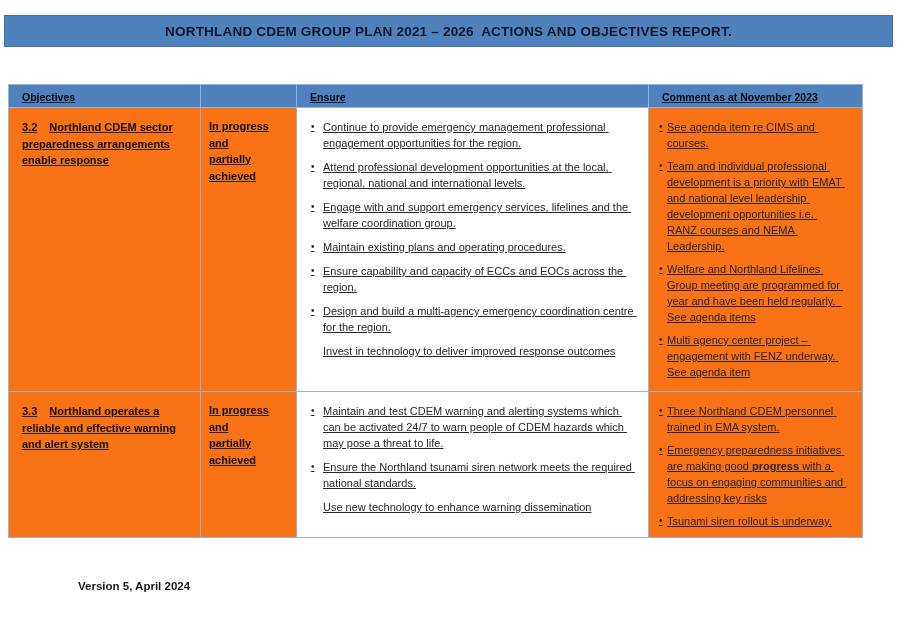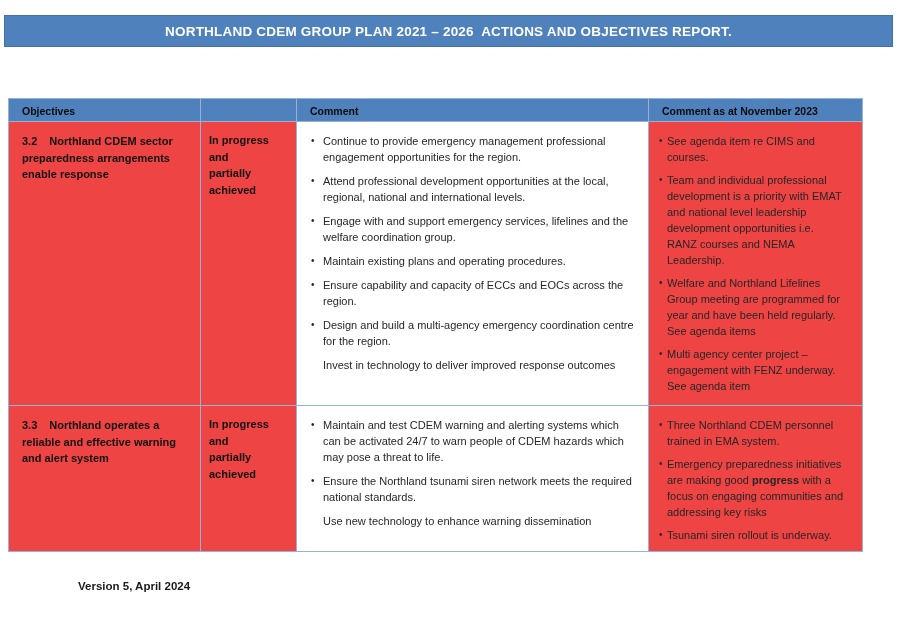--- a/index.html
+++ b/index.html
@@ -9,41 +9,41 @@
     font-family: "Liberation Sans", "DejaVu Sans", sans-serif;
     color: #262626;
   }
   .banner {
     position: absolute; left: 4px; top: 15px; width: 889px; height: 32px;
     background: #4F81BD; border: 1px solid #44719f;
     display: flex; align-items: center; justify-content: center;
   }
   .banner-title {
     font-size: 13.5px; font-weight: 600; letter-spacing: 0.2px;
-    color: #ffffff; white-space: pre;
+    color: #0f172a; white-space: pre;
   }
   table.report {
-    position: absolute; left: 8px; top: 98px; width: 854px;
-    border-collapse: collapse; table-layout: fixed;
+    position: absolute; left: 8px; top: 84px; width: 854px;
+    border-collapse: collapse; table-layout: fixed; text-decoration: underline;
   }
   table.report col.c1 { width: 192px; }
   table.report col.c2 { width: 96px; }
   table.report col.c3 { width: 352px; }
   table.report col.c4 { width: 214px; }
   table.report th, table.report td {
     border: 1px solid #95B3D7; vertical-align: top; overflow: hidden;
   }
   table.report th {
     background: #4F81BD; height: 23px; text-align: left;
     font-size: 10.5px; font-weight: 700; color: #0b0b0b;
     padding: 4px 4px 2px 13px; vertical-align: middle;
   }
   th.h-actions { padding-left: 14px; }
   th.h-comments { padding-left: 10px; }
-  td.shaded { background: #ef4444; }
+  td.shaded { background: #f97316; }
   td.white { background: #ffffff; }
   tr.row-1 td { height: 284px; }
   tr.row-2 td { height: 146px; }
   .cell-clip { height: 100%; overflow: hidden; }
   .objective-cell .cell-clip { padding: 11px 8px 0 13px; }
   .status-cell .cell-clip { padding: 10px 4px 0 8px; }
   .actions-cell .cell-clip { padding: 11px 14px 0 14px; }
   .comments-cell .cell-clip { padding: 11px 16px 0 10px; }
   .objective {
     font-size: 11px; font-weight: 700; color: #111111; line-height: 16.5px;
@@ -80,21 +80,21 @@
   <colgroup>
       <col class="c1">
       <col class="c2">
       <col class="c3">
       <col class="c4">
     </colgroup>
   <thead>
     <tr>
       <th class="h-objectives">Objectives</th>
       <th class="h-status"></th>
-      <th class="h-actions">Comment</th>
+      <th class="h-actions">Ensure</th>
       <th class="h-comments">Comment as at November 2023</th>
     </tr>
   </thead>
   <tbody>
     <tr class="row-1">
       <td class="shaded objective-cell">
         <div class="cell-clip">
           <div class="objective">
             <span class="obj-num">3.2</span><span>Northland CDEM sector preparedness arrangements enable response</span>
           </div>

